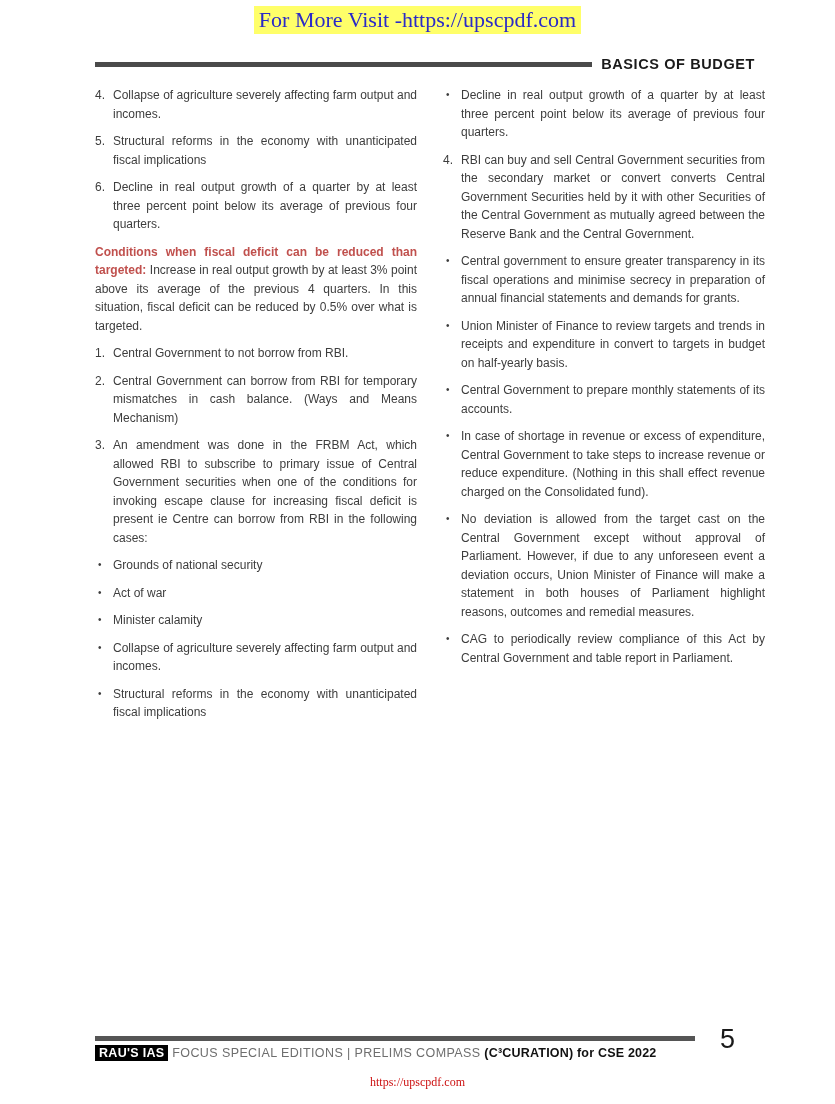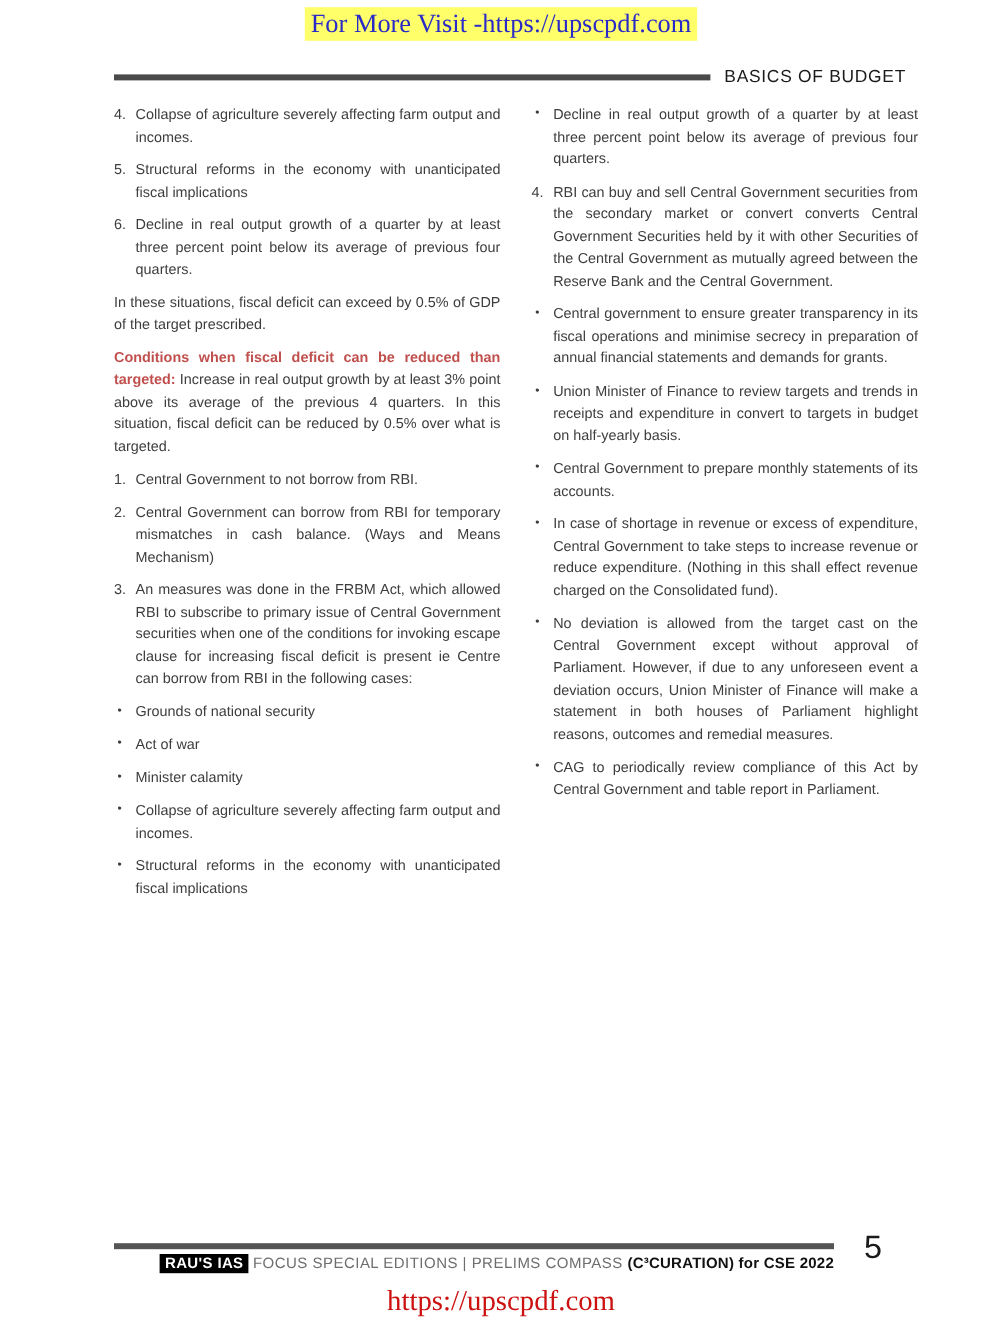--- a/index.html
+++ b/index.html
@@ -31,21 +31,21 @@
   .header-rule {
     position: absolute;
     left: 95px; top: 62px;
     width: 497px; height: 5px;
     background: #4a4a4a;
   }
   .page-title {
     position: absolute;
     top: 56px; right: 80px;
     font-size: 14.5px;
-    font-weight: normal;
+    font-weight: bold;
     color: #1a1a1a;
     letter-spacing: 0.6px;
   }
   
   .col {
     position: absolute;
     top: 86px;
     width: 322px;
     font-size: 12px;
     line-height: 18.5px;
@@ -94,21 +94,21 @@
   }
   .page-number {
     position: absolute;
     top: 1024px; left: 720px;
     font-size: 27px;
     color: #1a1a1a;
   }
   .footer-line {
     position: absolute;
     top: 1046px; left: 95px; width: 600px;
-    text-align: right;
+    text-align: left;
     font-size: 12.5px;
     white-space: nowrap;
   }
   .brand-box {
     background: #000000;
     color: #ffffff;
     font-weight: bold;
     padding: 1px 4px;
     letter-spacing: 0.3px;
   }
@@ -121,21 +121,21 @@
     font-weight: bold;
     letter-spacing: 0.2px;
   }
   .footer-link {
     position: absolute;
     top: 1072px; left: 0; width: 100%;
     text-align: center;
   }
   .footer-link span {
     font-family: "Liberation Serif", serif;
-    font-size: 24px;
+    font-size: 12px;
     color: #cc1111;
   }
 </style>
 </head>
 <body>
 
 <div class="page">
 
   <div class="top-banner">
     <span class="hl">For More Visit -https://upscpdf.com</span>
@@ -152,38 +152,37 @@
     </div>
     <div class="li-row">
       <span class="li-num">5.</span>
       <span class="li-text">Structural reforms in the economy with unanticipated fiscal implications</span>
     </div>
     <div class="li-row">
       <span class="li-num">6.</span>
       <span class="li-text">Decline in real output growth of a quarter by at least three percent point below its average of previous four quarters.</span>
     </div>
 
-    <div class="para">In these situations, fiscal deficit can exceed by 0.5% of GDP of the target prescribed.</div>
 
     <div class="para">
       <span class="red-bold">Conditions when fiscal deficit can be reduced than targeted:</span><span> Increase in real output growth by at least 3% point above its average of the previous 4 quarters. In this situation, fiscal deficit can be reduced by 0.5% over what is targeted.</span>
     </div>
 
 
     <div class="li-row">
       <span class="li-num">1.</span>
       <span class="li-text">Central Government to not borrow from RBI.</span>
     </div>
     <div class="li-row">
       <span class="li-num">2.</span>
       <span class="li-text">Central Government can borrow from RBI for temporary mismatches in cash balance. (Ways and Means Mechanism)</span>
     </div>
     <div class="li-row">
       <span class="li-num">3.</span>
-      <span class="li-text">An measures was done in the FRBM Act, which allowed RBI to subscribe to primary issue of Central Government securities when one of the conditions for invoking escape clause for increasing fiscal deficit is present ie Centre can borrow from RBI in the following cases:</span>
+      <span class="li-text">An amendment was done in the FRBM Act, which allowed RBI to subscribe to primary issue of Central Government securities when one of the conditions for invoking escape clause for increasing fiscal deficit is present ie Centre can borrow from RBI in the following cases:</span>
     </div>
 
     <div class="li-row">
       <span class="li-bullet">•</span>
       <span class="li-text">Grounds of national security</span>
     </div>
     <div class="li-row">
       <span class="li-bullet">•</span>
       <span class="li-text">Act of war</span>
     </div>

